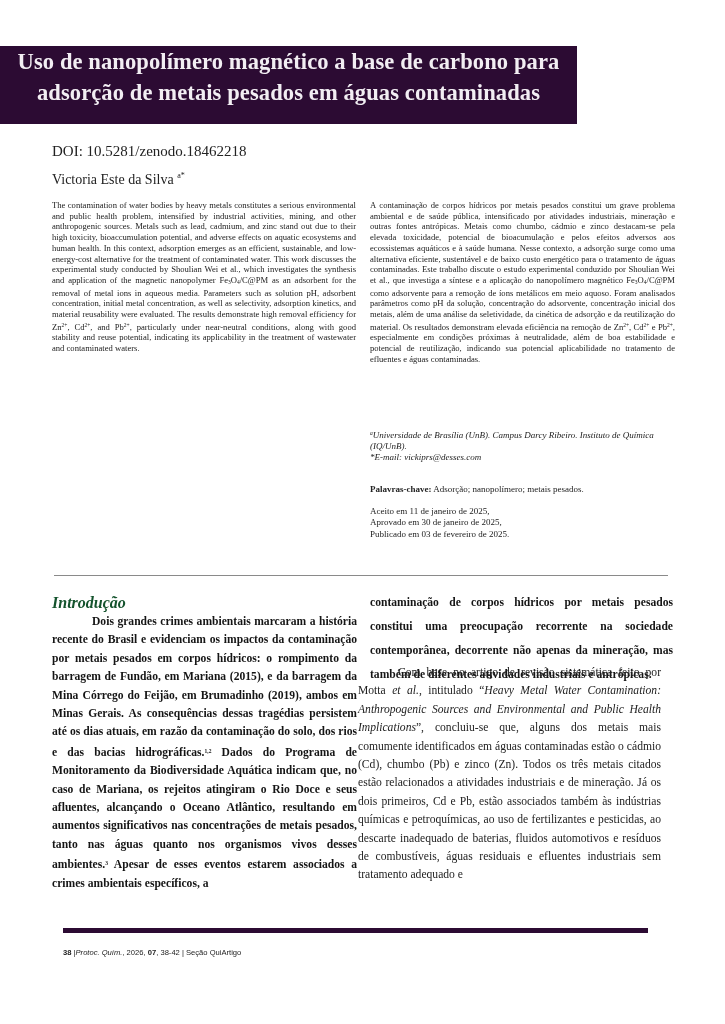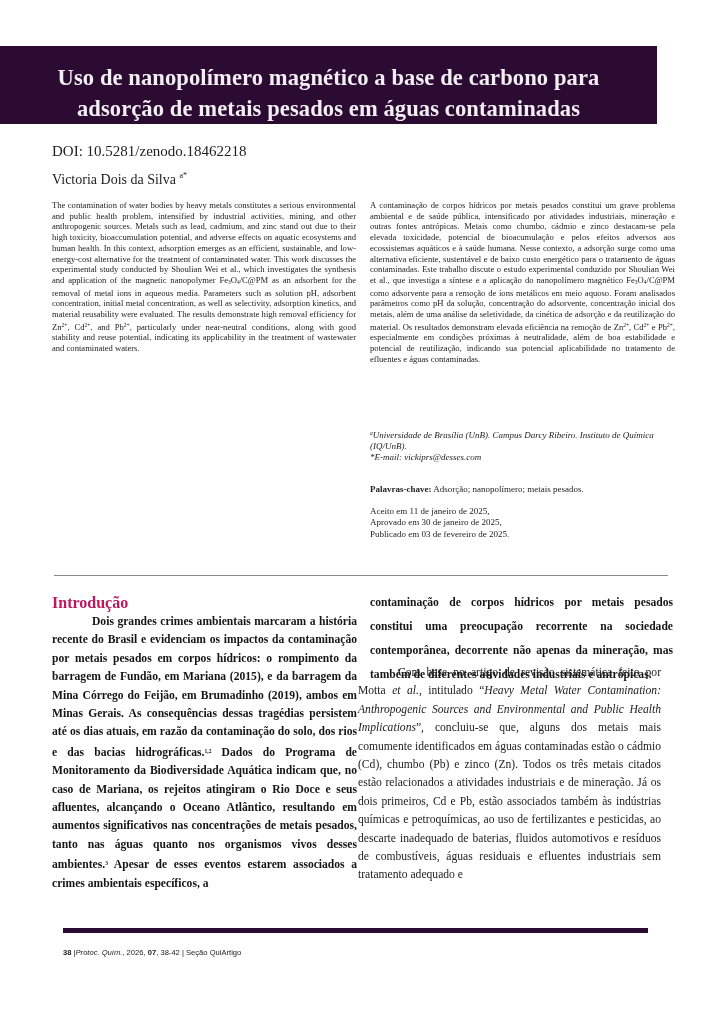--- a/index.html
+++ b/index.html
@@ -1,32 +1,32 @@
 <!DOCTYPE html>
 <html><head>
 <meta charset="utf-8">
 <style>
   html, body { margin: 0; padding: 0; background: #ffffff; }
   body { width: 725px; height: 1024px; position: relative; overflow: hidden; font-family: "Liberation Serif", "DejaVu Serif", serif; color: #1a1a1a; }
-  .banner { position: absolute; left: 0; top: 46px; width: 657px; height: 78px; background: #2c0b33; display: flex; align-items: flex-end; justify-content: center; }
+  .banner { position: absolute; left: 0; top: 46px; width: 577px; height: 78px; background: #2c0b33; display: flex; align-items: flex-start; justify-content: center; }
   .banner h1 { margin: 0; color: #f2eef3; font-family: "Liberation Serif", serif; font-weight: bold; font-size: 23px; line-height: 31px; text-align: center; letter-spacing: 0.1px; transform: scaleX(0.98); }
   .doi { position: absolute; left: 52px; top: 143px; font-size: 15px; color: #222; }
   .author { position: absolute; left: 52px; top: 171px; font-size: 14px; color: #222; }
   .author sup { font-size: 8px; vertical-align: 6px; }
   .abstract { position: absolute; top: 200px; font-size: 8.6px; line-height: 10.7px; text-align: justify; color: #222; }
   .abstract.en { left: 52px; width: 304px; }
   .abstract.pt { left: 370px; width: 305px; }
   sup.s { font-size: 5.5px; vertical-align: 3px; }
   sub.s { font-size: 5.5px; vertical-align: -1px; }
   .affil { position: absolute; left: 370px; top: 428px; width: 310px; font-size: 9px; line-height: 11px; font-style: italic; color: #222; }
   .keywords { position: absolute; left: 370px; top: 484px; font-size: 9px; color: #222; }
   .keywords b { font-weight: bold; }
   .dates { position: absolute; left: 370px; top: 506px; font-size: 9px; line-height: 11.3px; color: #222; }
   .rule { position: absolute; left: 54px; top: 575px; width: 614px; height: 1px; background: #8a8a8a; }
-  .intro-title { position: absolute; left: 52px; top: 594px; font-size: 16px; font-weight: bold; color: #be185d; }
+  .intro-title { position: absolute; left: 52px; top: 594px; font-size: 16px; font-weight: bold; color: #14532d; font-style: italic; }
   .col-left { position: absolute; left: 52px; top: 613px; width: 305px; font-size: 11.6px; line-height: 18.4px; font-weight: bold; text-align: justify; color: #151515; }
   .col-left .indent { display: inline-block; width: 40px; }
   .col-right-bold { position: absolute; left: 370px; top: 591px; width: 303px; font-size: 11.6px; line-height: 24px; font-weight: bold; text-align: justify; color: #151515; }
   .col-right { position: absolute; left: 358px; top: 664px; width: 303px; font-size: 11.6px; line-height: 18.4px; text-align: justify; color: #222; }
   .col-right .indent { display: inline-block; width: 40px; }
   .footer-bar { position: absolute; left: 63px; top: 928px; width: 585px; height: 5px; background: #2c0b33; }
   .footer { position: absolute; left: 63px; top: 948px; font-family: "Liberation Sans", "DejaVu Sans", sans-serif; font-size: 7.6px; color: #222; }
   .footer b { font-weight: bold; }
   .footer i { font-style: italic; }
 </style>
@@ -36,21 +36,21 @@
 <div class="banner">
   <h1>
     <span>Uso de nanopolímero magnético a base de carbono para</span><br>
     <span>adsorção de metais pesados em águas contaminadas</span>
   </h1>
 </div>
 
 <div class="doi">DOI: 10.5281/zenodo.18462218</div>
 
 <div class="author">
-  <span>Victoria Dois da Silva</span>
+  <span>Victoria Este da Silva</span>
   <sup>a*</sup>
 </div>
 
 <div class="abstract en"><span>The contamination of water bodies by heavy metals constitutes a serious environmental and public health problem, intensified by industrial activities, mining, and other anthropogenic sources. Metals such as lead, cadmium, and zinc stand out due to their high toxicity, bioaccumulation potential, and adverse effects on aquatic ecosystems and human health. In this context, adsorption emerges as an efficient, sustainable, and low-energy-cost alternative for the treatment of contaminated water. This work discusses the experimental study conducted by Shoulian Wei et al., which investigates the synthesis and application of the magnetic nanopolymer Fe</span><sub class="s">3</sub><span>O</span><sub class="s">4</sub><span>/C@PM as an adsorbent for the removal of metal ions in aqueous media. Parameters such as solution pH, adsorbent concentration, initial metal concentration, as well as selectivity, adsorption kinetics, and material reusability were evaluated. The results demonstrate high removal efficiency for Zn</span><sup class="s">2+</sup><span>, Cd</span><sup class="s">2+</sup><span>, and Pb</span><sup class="s">2+</sup><span>, particularly under near-neutral conditions, along with good stability and reuse potential, indicating its applicability in the treatment of wastewater and contaminated waters.</span></div>
 
 <div class="abstract pt"><span>A contaminação de corpos hídricos por metais pesados constitui um grave problema ambiental e de saúde pública, intensificado por atividades industriais, mineração e outras fontes antrópicas. Metais como chumbo, cádmio e zinco destacam-se pela elevada toxicidade, potencial de bioacumulação e pelos efeitos adversos aos ecossistemas aquáticos e à saúde humana. Nesse contexto, a adsorção surge como uma alternativa eficiente, sustentável e de baixo custo energético para o tratamento de águas contaminadas. Este trabalho discute o estudo experimental conduzido por Shoulian Wei et al., que investiga a síntese e a aplicação do nanopolímero magnético Fe</span><sub class="s">3</sub><span>O</span><sub class="s">4</sub><span>/C@PM como adsorvente para a remoção de íons metálicos em meio aquoso. Foram analisados parâmetros como pH da solução, concentração do adsorvente, concentração inicial dos metais, além de uma análise da seletividade, da cinética de adsorção e da reutilização do material. Os resultados demonstram elevada eficiência na remoção de Zn</span><sup class="s">2+</sup><span>, Cd</span><sup class="s">2+</sup><span> e Pb</span><sup class="s">2+</sup><span>, especialmente em condições próximas à neutralidade, além de boa estabilidade e potencial de reutilização, indicando sua potencial aplicabilidade no tratamento de efluentes e águas contaminadas.</span></div>
 
 <div class="affil">
   <sup class="s">a</sup><span>Universidade de Brasília (UnB). Campus Darcy Ribeiro. Instituto de Química (IQ/UnB).</span><br>
   <span>*E-mail: vickiprs@desses.com</span>

